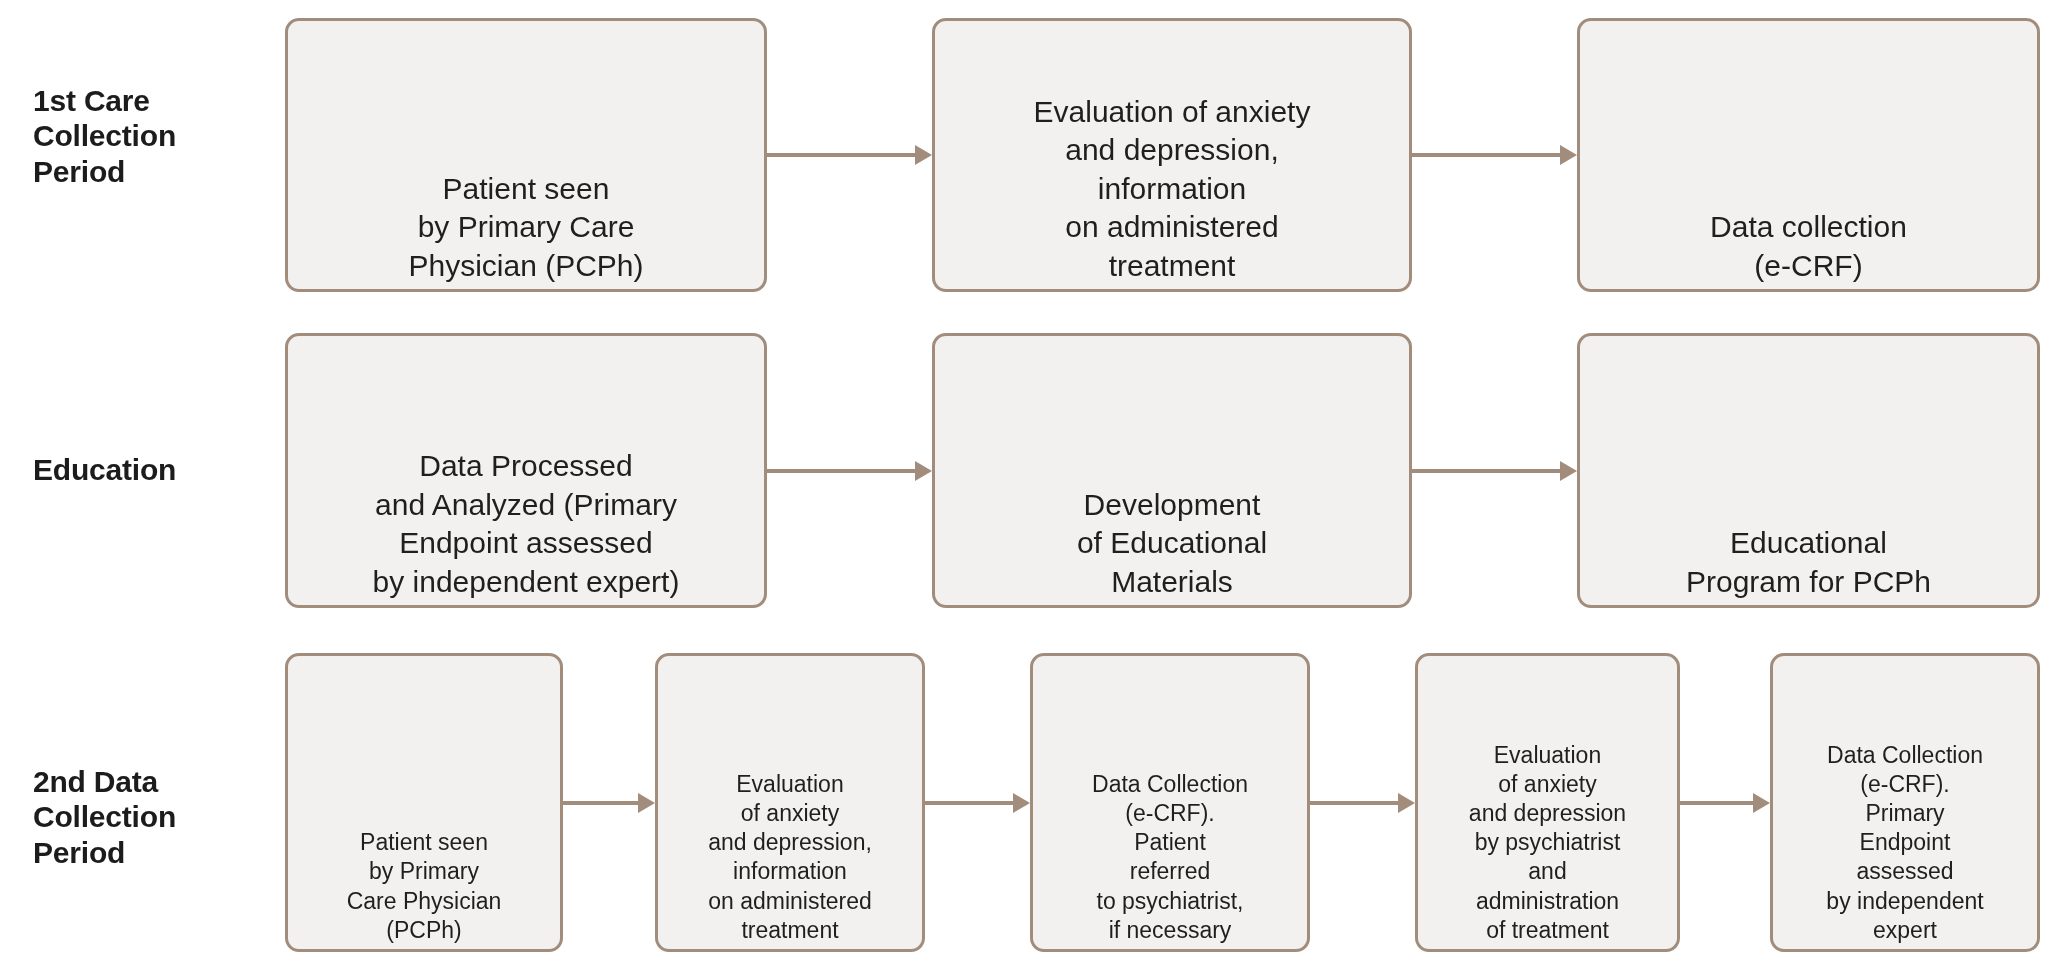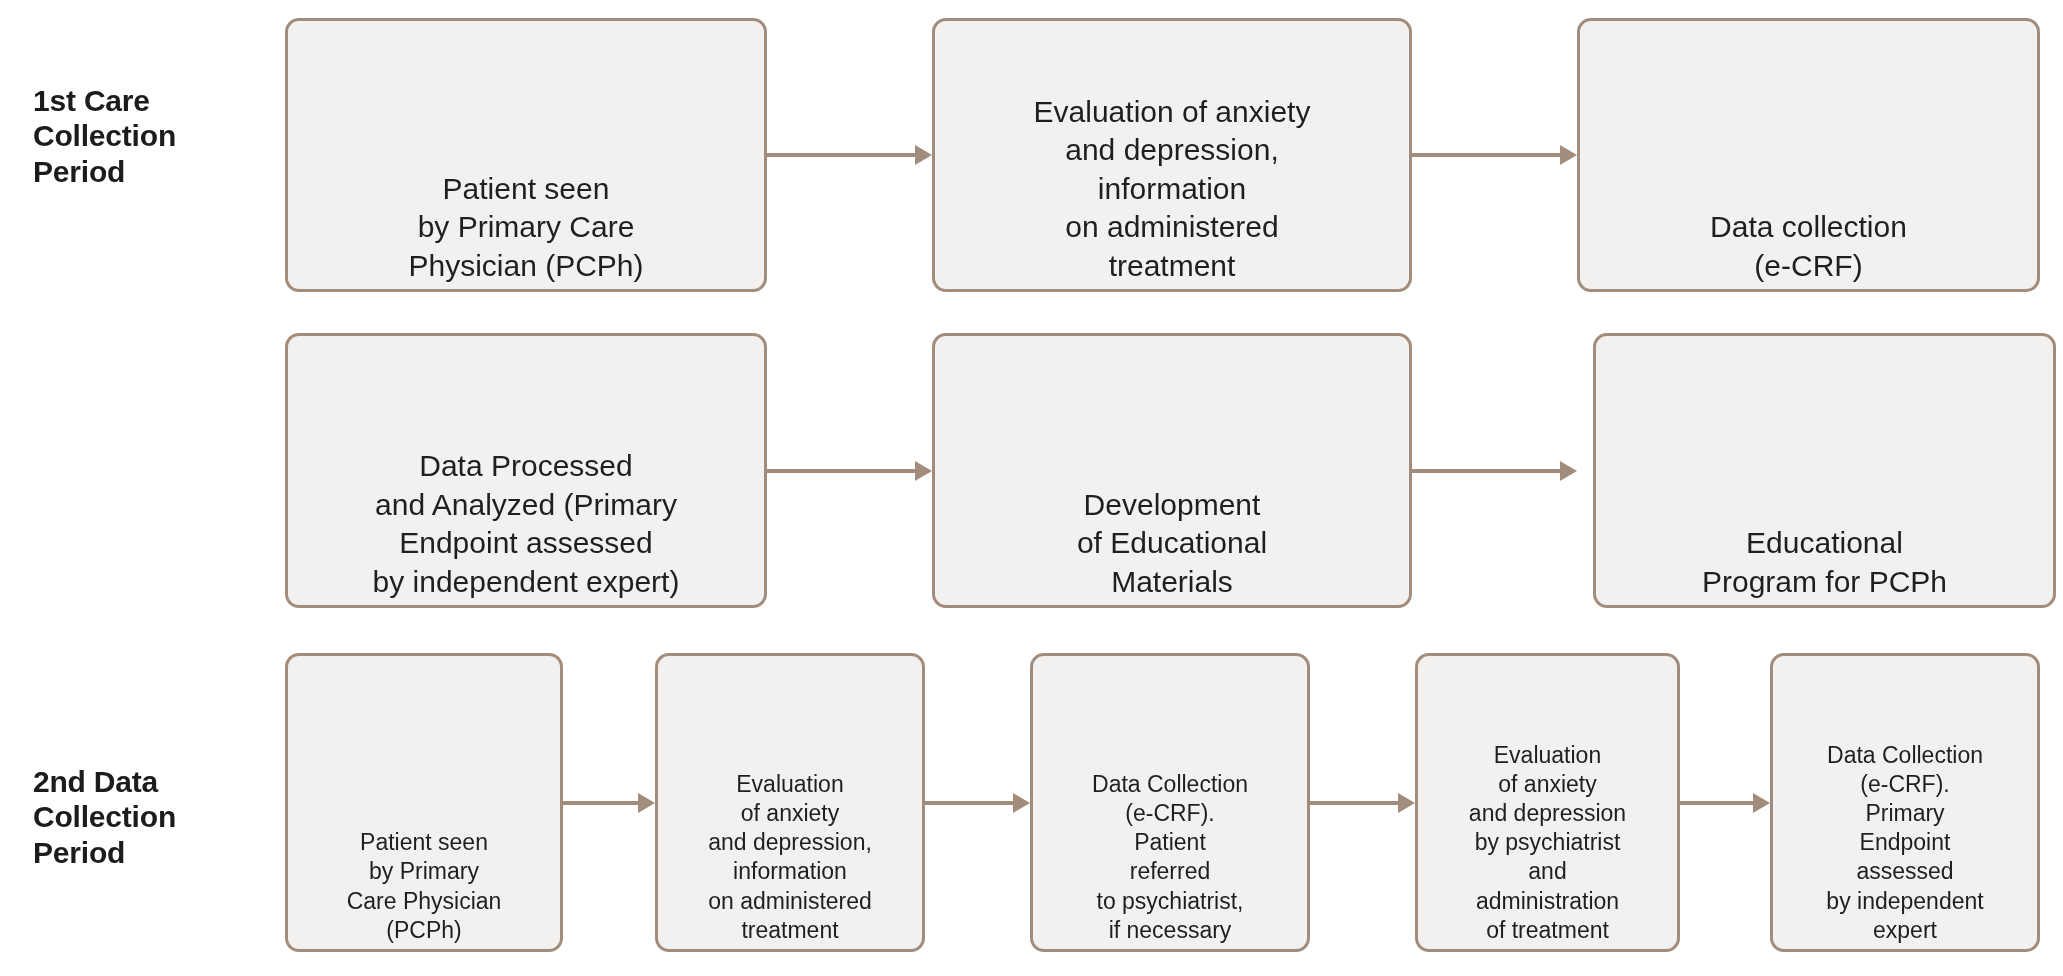--- a/index.html
+++ b/index.html
@@ -100,20 +100,23 @@
       <line x1="0" y1="12" x2="150" y2="12" stroke="#a28d7d" stroke-width="4"></line>
       <polygon points="148,2 165,12 148,22" fill="#a28d7d"></polygon>
     </svg>
   </div>
 
   <div class="node big" style="left:1577px; top:18px; width:463px; height:274px;">
     <span class="node-text">Data collection
 (e-CRF)</span>
   </div>
 
+  <div class="row-label" style="top:452px;">
+    <span>Education</span>
+  </div>
 
   <div class="node big" style="left:285px; top:333px; width:482px; height:275px;">
     <span class="node-text">Data Processed
 and Analyzed (Primary
 Endpoint assessed
 by independent expert)</span>
   </div>
 
   <div class="arrow" style="left:767px; top:459px; width:165px;">
     <svg width="165" height="24" viewBox="0 0 165 24">
@@ -128,21 +131,21 @@
 Materials</span>
   </div>
 
   <div class="arrow" style="left:1412px; top:459px; width:165px;">
     <svg width="165" height="24" viewBox="0 0 165 24">
       <line x1="0" y1="12" x2="150" y2="12" stroke="#a28d7d" stroke-width="4"></line>
       <polygon points="148,2 165,12 148,22" fill="#a28d7d"></polygon>
     </svg>
   </div>
 
-  <div class="node big" style="left:1577px; top:333px; width:463px; height:275px;margin-left:16px;">
+  <div class="node big" style="left:1577px; top:333px; width:463px; height:275px;">
     <span class="node-text">Educational
 Program for PCPh</span>
   </div>
 
   <div class="row-label" style="top:740px;margin-top:24px;">
     <span>2nd Data</span>
     <span>Collection</span>
     <span>Period</span>
   </div>
 

